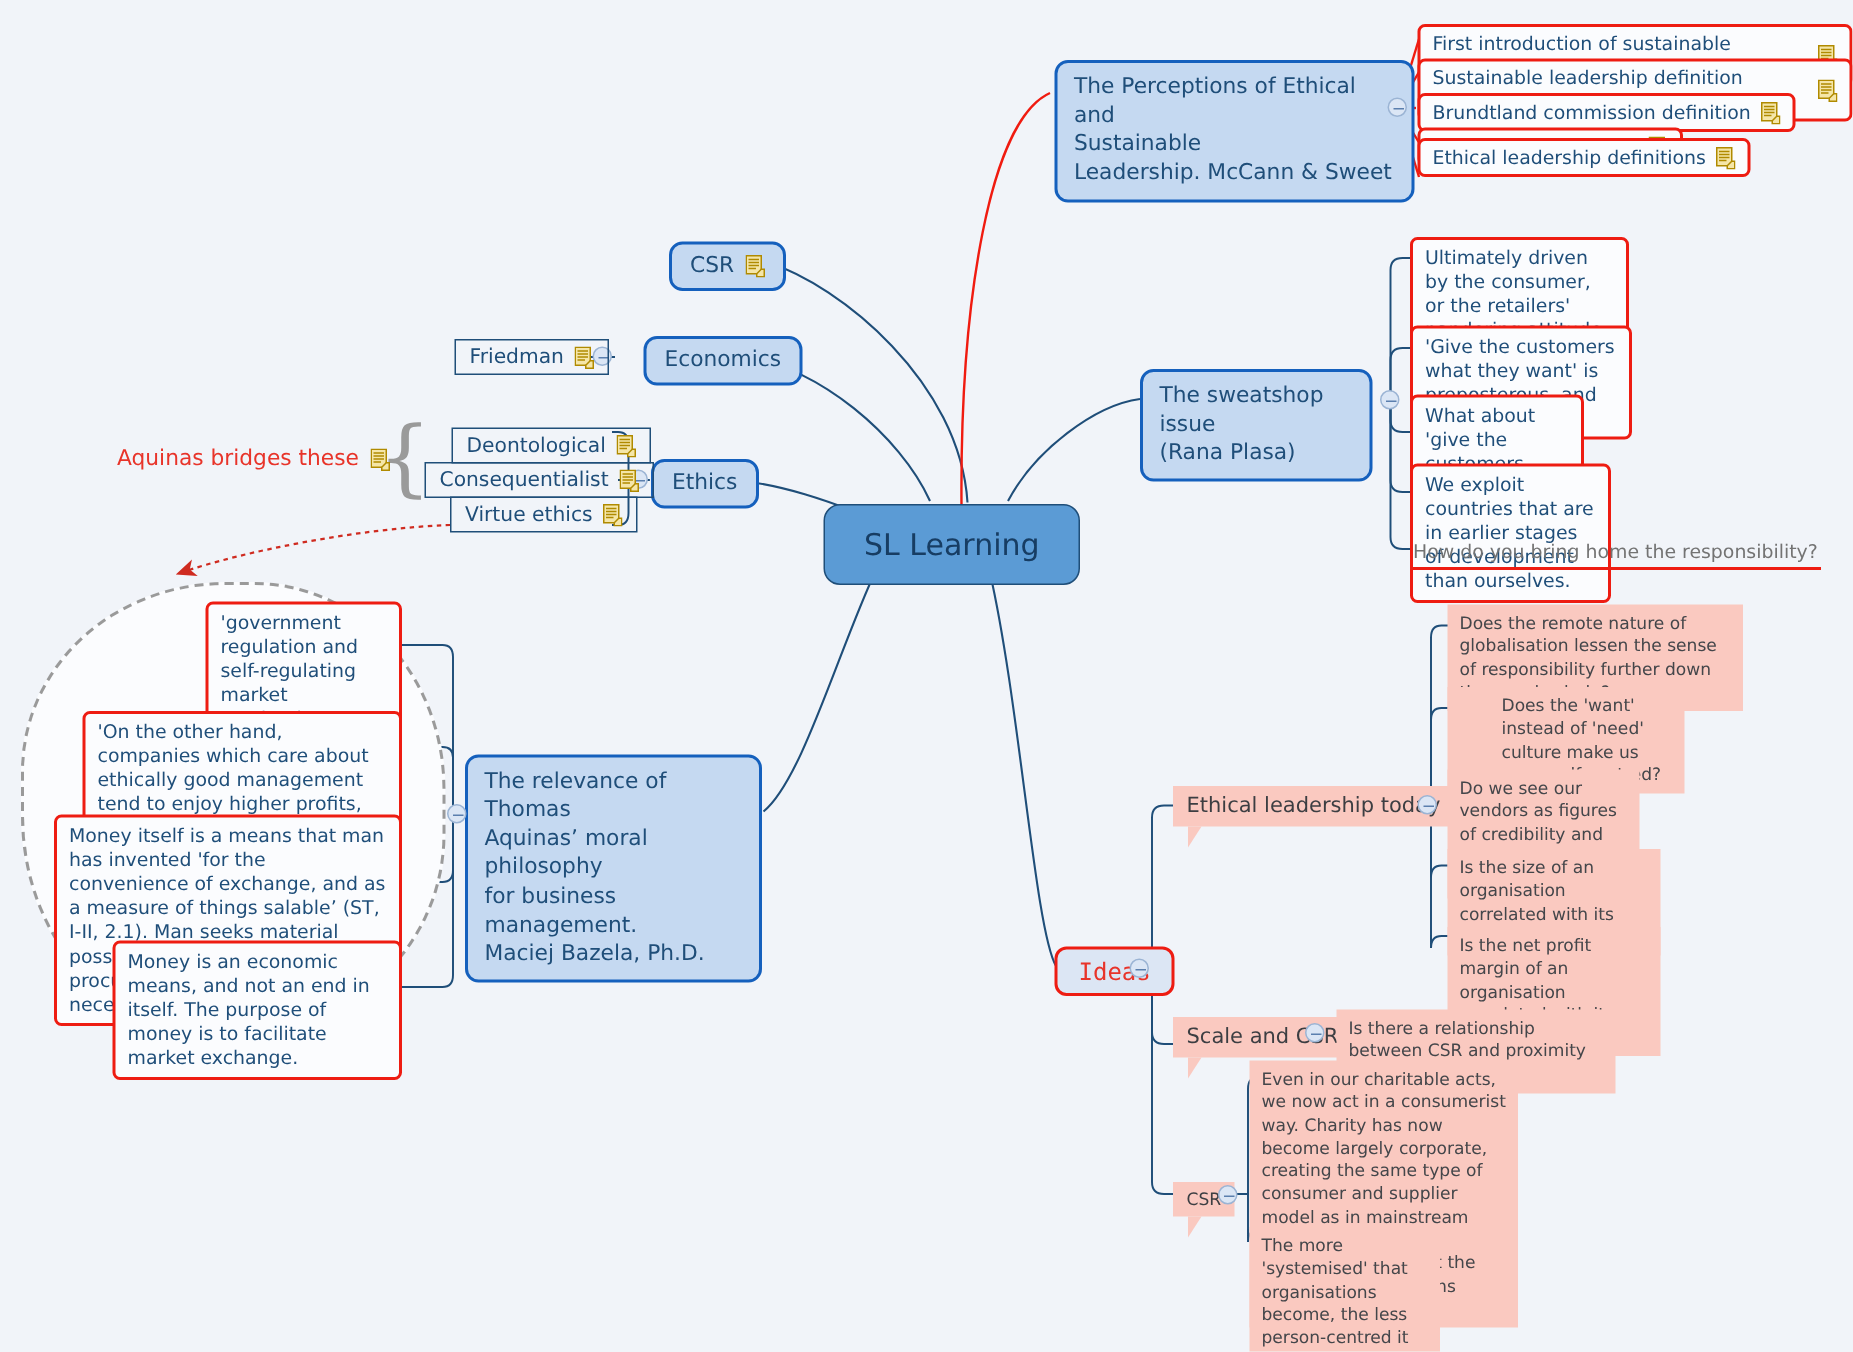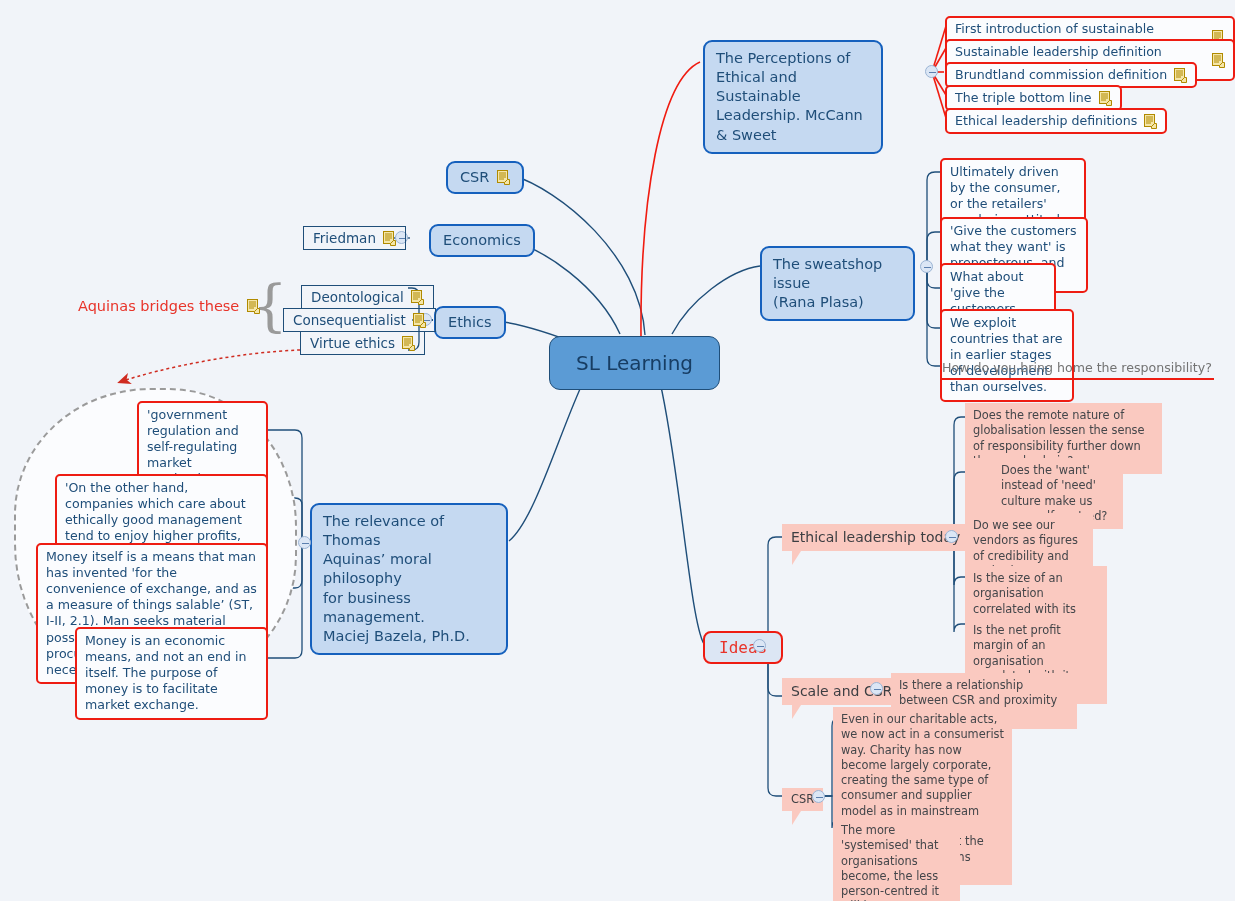--- a/index.html
+++ b/index.html
@@ -179,21 +179,21 @@
     <path d="M822,796 L832,796 L832,828 Q832,820 839,820 L844,820"></path>
   </g>
 
   <path d="M300,350 C240,352 160,368 120,382" fill="none" stroke="#cf2b20" stroke-width="1.5" stroke-dasharray="3,3" marker-end="url(#arrowred)"></path>
 </svg>
 
 <div class="cloud"></div>
 
 <div class="node central" style="left:549px; top:336px;text-align:center;">SL Learning</div>
 
-<div class="node mainblue" style="left:703px; top:40px; width:180px;">
+<div class="node mainblue" style="left:703px; top:40px; width:240px;">
   <div>The Perceptions of Ethical and</div>
   <div>Sustainable</div>
   <div>Leadership. McCann &amp; Sweet</div>
 </div>
 <div class="toggle" style="left:925px; top:65px;"></div>
 
 <div class="node rednode" style="left:945px; top:16px;">
   <span>First introduction of sustainable leadership</span>
   <svg class="noteicon" viewBox="0 0 13 15">
         <rect x="0.5" y="0.5" width="10" height="12" fill="#f5e6a8" stroke="#b08a00"></rect>
@@ -226,21 +226,21 @@
 <div class="node rednode" style="left:945px; top:85px;">
   <span>The triple bottom line</span>
   <svg class="noteicon" viewBox="0 0 13 15">
         <rect x="0.5" y="0.5" width="10" height="12" fill="#f5e6a8" stroke="#b08a00"></rect>
         <path d="M10.5 9.5h2v5h-5v-2z" fill="#f5e6a8" stroke="#b08a00"></path>
         <g stroke="#b08a00" stroke-width="1">
           <path d="M2 3h7M2 5h7M2 7h7M2 9h5"></path>
         </g>
       </svg>
 </div>
-<div class="node rednode" style="left:945px; top:108px;align-items:center;">
+<div class="node rednode" style="left:945px; top:92px;align-items:center;">
   <span>Ethical leadership definitions</span>
   <svg class="noteicon" viewBox="0 0 13 15">
         <rect x="0.5" y="0.5" width="10" height="12" fill="#f5e6a8" stroke="#b08a00"></rect>
         <path d="M10.5 9.5h2v5h-5v-2z" fill="#f5e6a8" stroke="#b08a00"></path>
         <g stroke="#b08a00" stroke-width="1">
           <path d="M2 3h7M2 5h7M2 7h7M2 9h5"></path>
         </g>
       </svg>
 </div>
 

